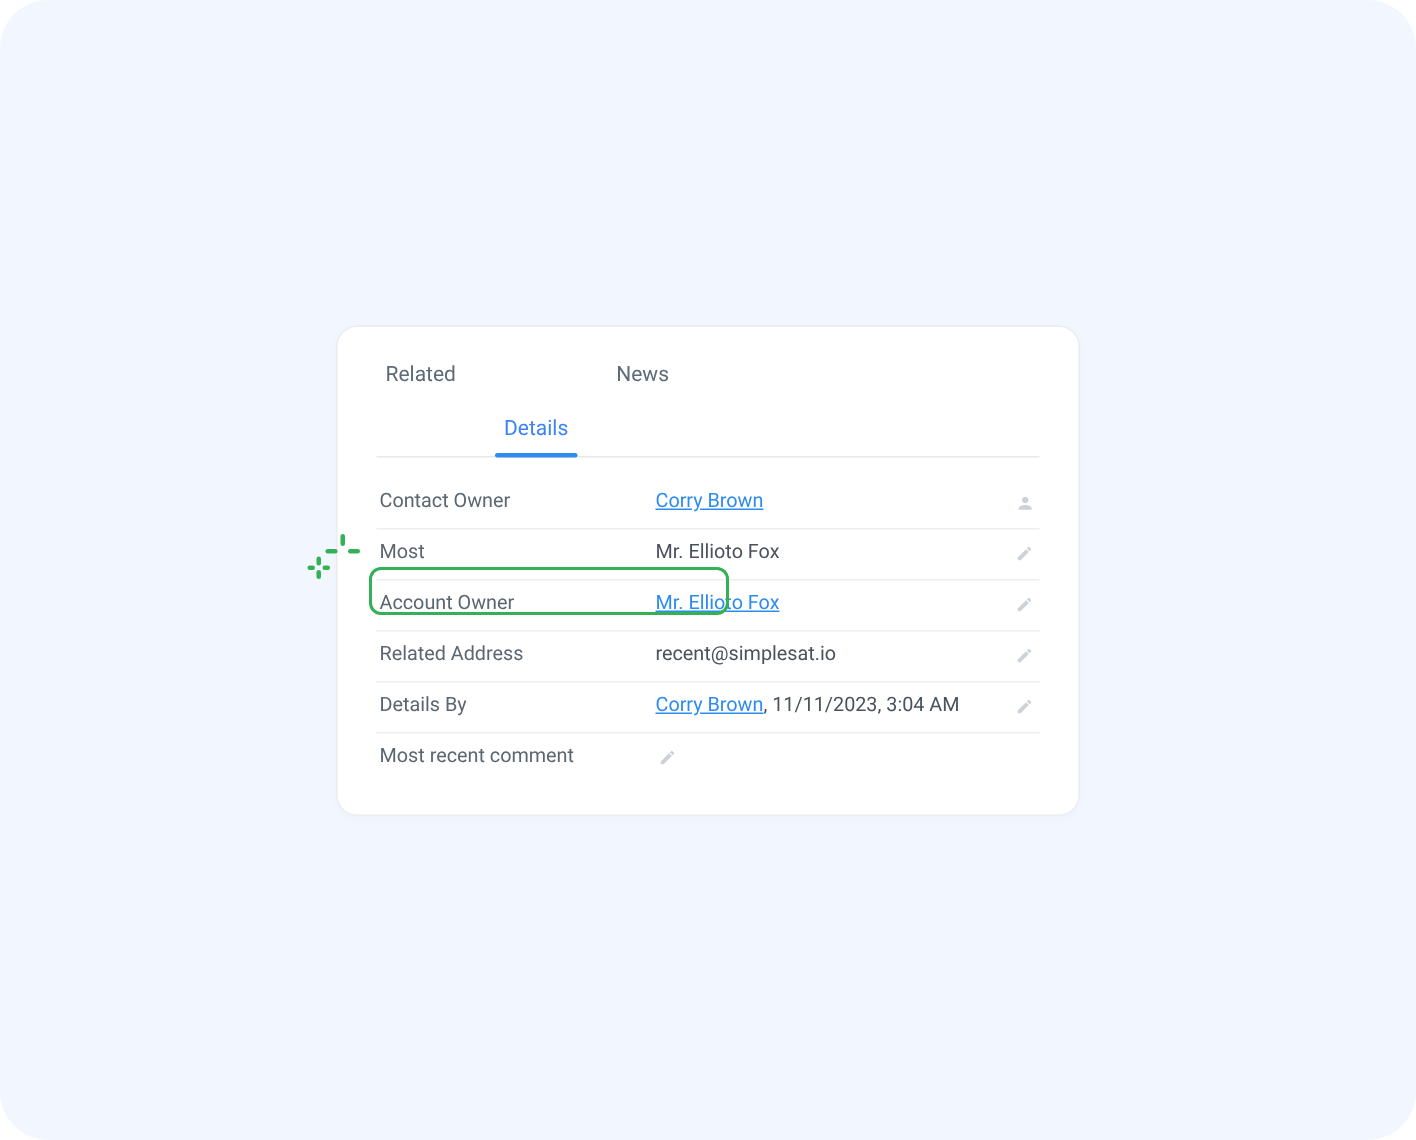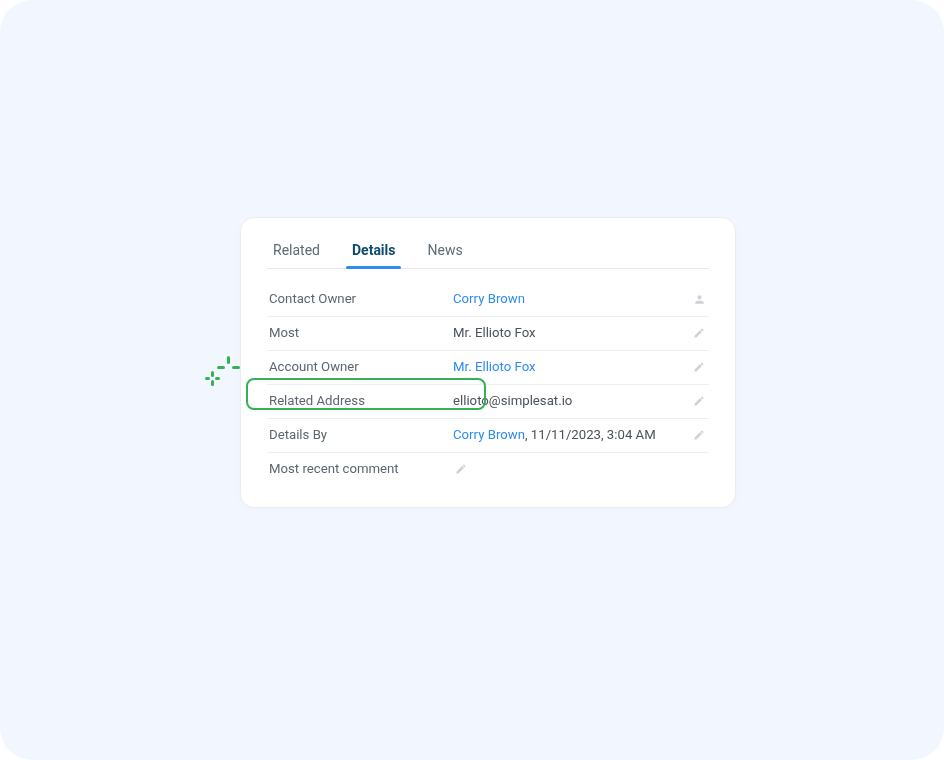--- a/index.html
+++ b/index.html
@@ -19,21 +19,21 @@
       width: 944px;
       height: 760px;
       background: #f2f7ff;
       border-radius: 32px;
       position: relative;
     }
     
     .card {
       position: absolute;
       top: 217px;
-      left: 240px;
+      left: 224px;
       width: 496px;
       background: #ffffff;
       border-radius: 14px;
       border: 1px solid #eaecef;
       box-shadow: 0 2px 8px rgba(0,0,0,0.02);
       padding: 18px 26px 20px 26px;
     }
     
     .tabs {
       display: flex;
@@ -46,22 +46,23 @@
     
     .tab {
       font-size: 14px;
       color: #5e6a75;
       padding: 6px 2px 10px 2px;
       cursor: pointer;
       position: relative;
     }
     
     .tab.active {
-      color: #0c4a6e;
-      font-weight: 700;
+      color: #3b82f6;
+      font-weight: 400;
+      margin-top: 36px;
     }
     
     .tab.active::after {
       content: "";
       position: absolute;
       left: -4px;
       right: -4px;
       bottom: -1px;
       height: 3px;
       background: #2e8cf0;
@@ -93,20 +94,21 @@
     
     .value {
       font-size: 13.2px;
       color: #4a525c;
       flex: 1;
     }
     
     .value .link {
       color: #2e8cf0;
       cursor: pointer;
+      text-decoration: underline;
     }
     
     .row-icon {
       color: #cdd2d9;
       width: 16px;
       height: 16px;
       flex-shrink: 0;
       display: flex;
       align-items: center;
       justify-content: center;
@@ -175,21 +177,21 @@
         <div class="row-icon">
           <svg width="12" height="12" viewBox="0 0 24 24" fill="currentColor">
             <path d="M3 17.25V21h3.75L17.81 9.94l-3.75-3.75L3 17.25zM20.71 7.04c.39-.39.39-1.02 0-1.41l-2.34-2.34c-.39-.39-1.02-.39-1.41 0l-1.83 1.83 3.75 3.75 1.83-1.83z"></path>
           </svg>
         </div>
       </div>
 
 
       <div class="row">
         <div class="label">Related Address</div>
-        <div class="value">ellioto@simplesat.io</div>
+        <div class="value">recent@simplesat.io</div>
         <div class="row-icon">
           <svg width="12" height="12" viewBox="0 0 24 24" fill="currentColor">
             <path d="M3 17.25V21h3.75L17.81 9.94l-3.75-3.75L3 17.25zM20.71 7.04c.39-.39.39-1.02 0-1.41l-2.34-2.34c-.39-.39-1.02-.39-1.41 0l-1.83 1.83 3.75 3.75 1.83-1.83z"></path>
           </svg>
         </div>
       </div>
 
       <div class="row">
         <div class="label">Details By</div>
         <div class="value">

